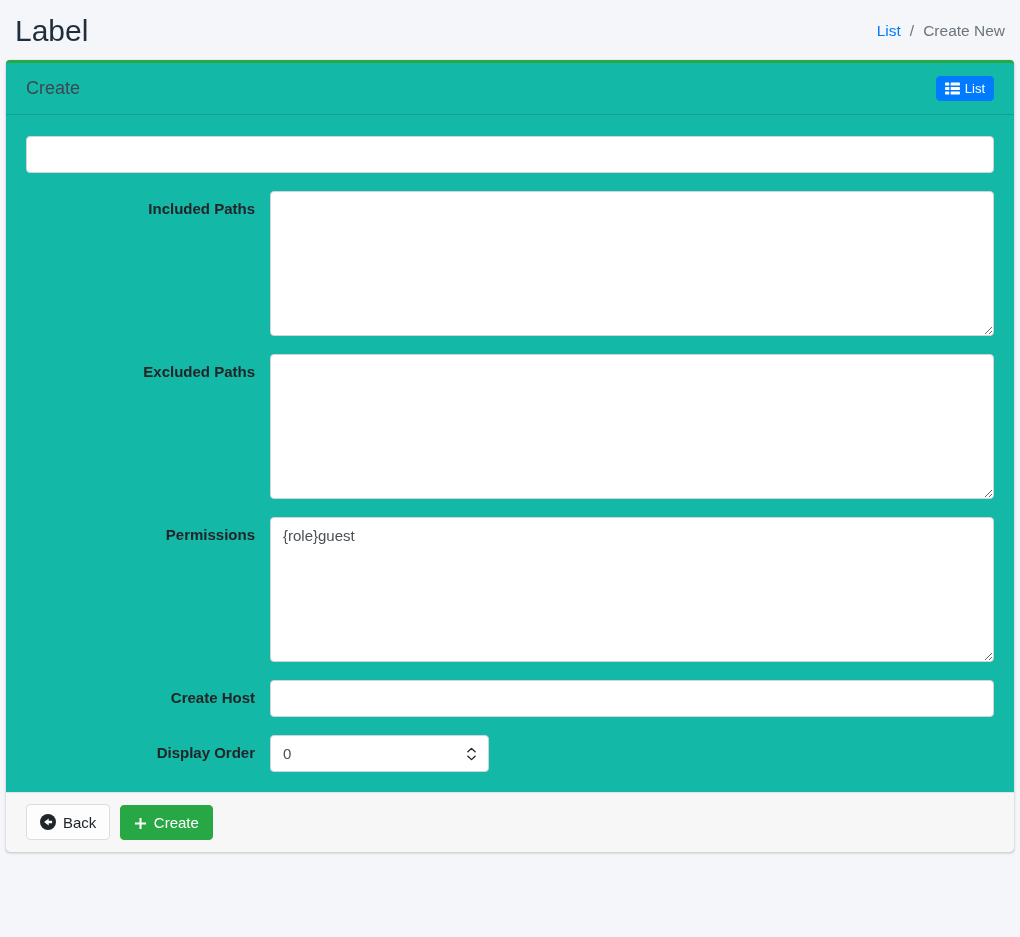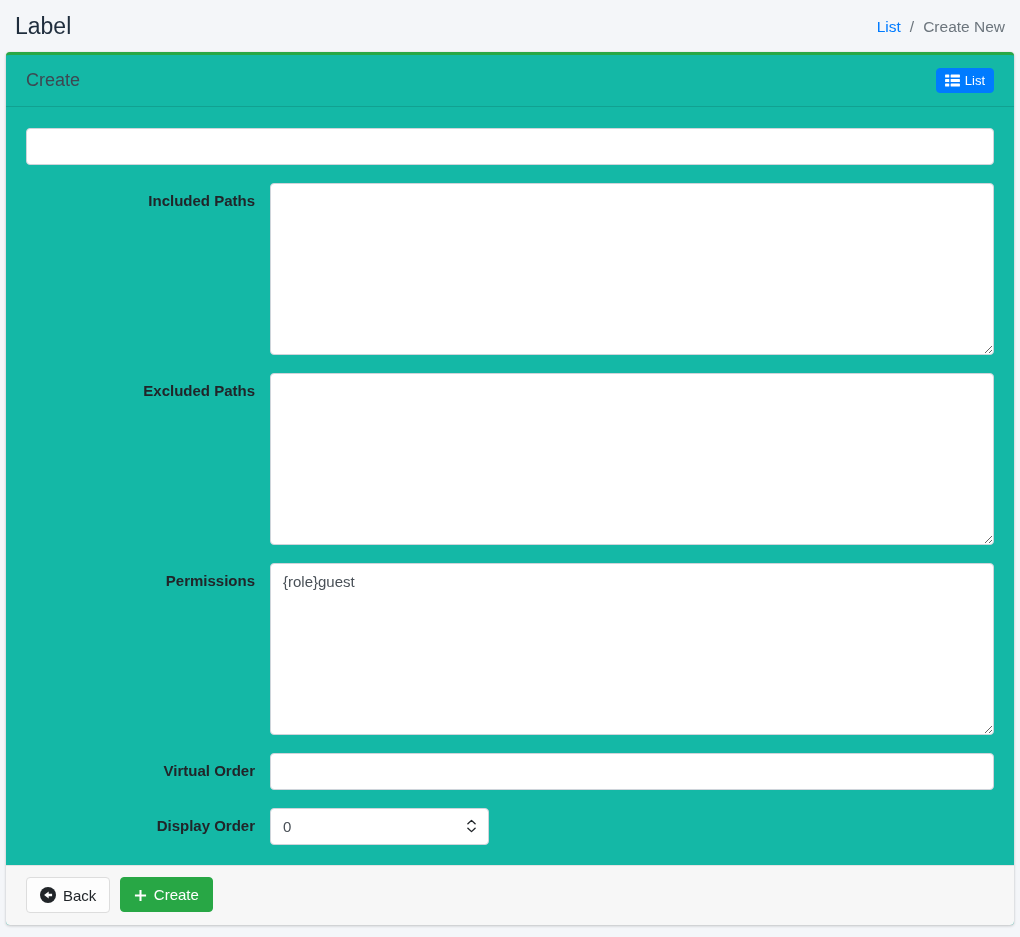--- a/index.html
+++ b/index.html
@@ -11,21 +11,21 @@
     overflow: hidden;
   }
   
   .content-header {
     display: flex;
     justify-content: space-between;
     align-items: center;
     padding: 13px 15px 11px 15px;
   }
   .page-title {
-    font-size: 23px;
+    font-size: 30px;
     font-weight: 400;
     color: #1f2d3d;
     line-height: 1.2;
   }
   .breadcrumb {
     display: flex;
     align-items: center;
     gap: 9px;
     font-size: 15.5px;
   }
@@ -91,21 +91,21 @@
     border: 1px solid #ced4da;
     border-radius: 4px;
     background: #fff;
     color: #495057;
     font-size: 15px;
     font-family: inherit;
     padding: 7px 12px;
     outline: none;
   }
   input.form-control { height: 37px; }
-  textarea.form-control { height: 172px; resize: vertical; line-height: 1.4; }
+  textarea.form-control { height: 145px; resize: vertical; line-height: 1.4; }
   .number-wrap { position: relative; width: 219px; }
   .number-wrap input {
     -moz-appearance: textfield;
     appearance: textfield;
   }
   .number-wrap input::-webkit-inner-spin-button,
   .number-wrap input::-webkit-outer-spin-button { -webkit-appearance: none; }
   .spinner {
     position: absolute;
     right: 13px;
@@ -206,21 +206,21 @@
     </div>
 
     <div class="form-row">
       <label class="col-label">Permissions</label>
       <div class="col-field">
         <textarea class="form-control" style="">{role}guest</textarea>
       </div>
     </div>
 
     <div class="form-row">
-      <label class="col-label">Virtual Order</label>
+      <label class="col-label">Create Host</label>
       <div class="col-field">
         <input type="text" class="form-control" value="" style="">
       </div>
     </div>
 
     <div class="form-row">
       <label class="col-label">Display Order</label>
       <div class="col-field">
         <div class="number-wrap">
           <input type="text" class="form-control" value="0" style="">

